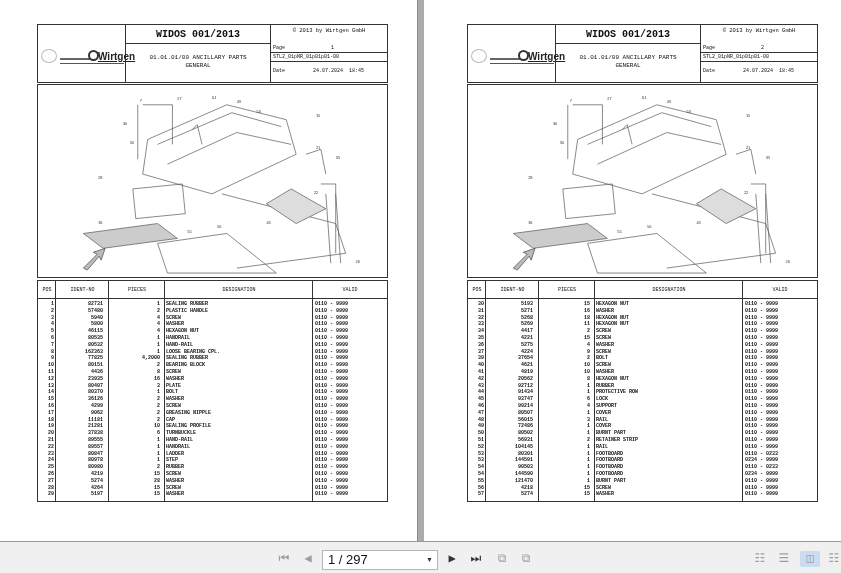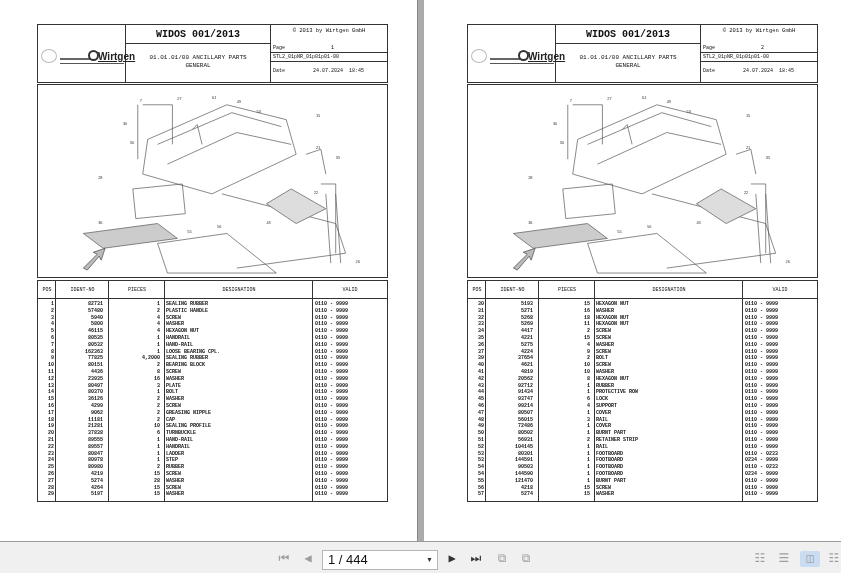--- a/index.html
+++ b/index.html
@@ -620,21 +620,21 @@
             <span class="c-va">0110 - 9999</span>
           </div>
         </div>
     </div>
   </div>
 
   <div class="toolbar">
     <div class="tb-btn disabled" style="left:276px;">⏮</div>
     <div class="tb-btn disabled" style="left:300px;">◀</div>
     <div class="pagesel">
-      <span>1 / 444</span>
+      <span>1 / 297</span>
       <span class="caret">▼</span>
     </div>
     <div class="tb-btn" style="left:444px;">▶</div>
     <div class="tb-btn" style="left:468px;">⏭</div>
     <div class="tb-btn disabled" style="left:494px;">⧉</div>
     <div class="tb-btn disabled" style="left:518px;">⧉</div>
     <div class="tb-btn disabled" style="left:752px;">☷</div>
     <div class="tb-btn disabled" style="left:776px;">☰</div>
     <div class="tb-btn disabled active" style="left:800px;width:20px;">◫</div>
     <div class="tb-btn disabled" style="left:826px;">☷</div>

